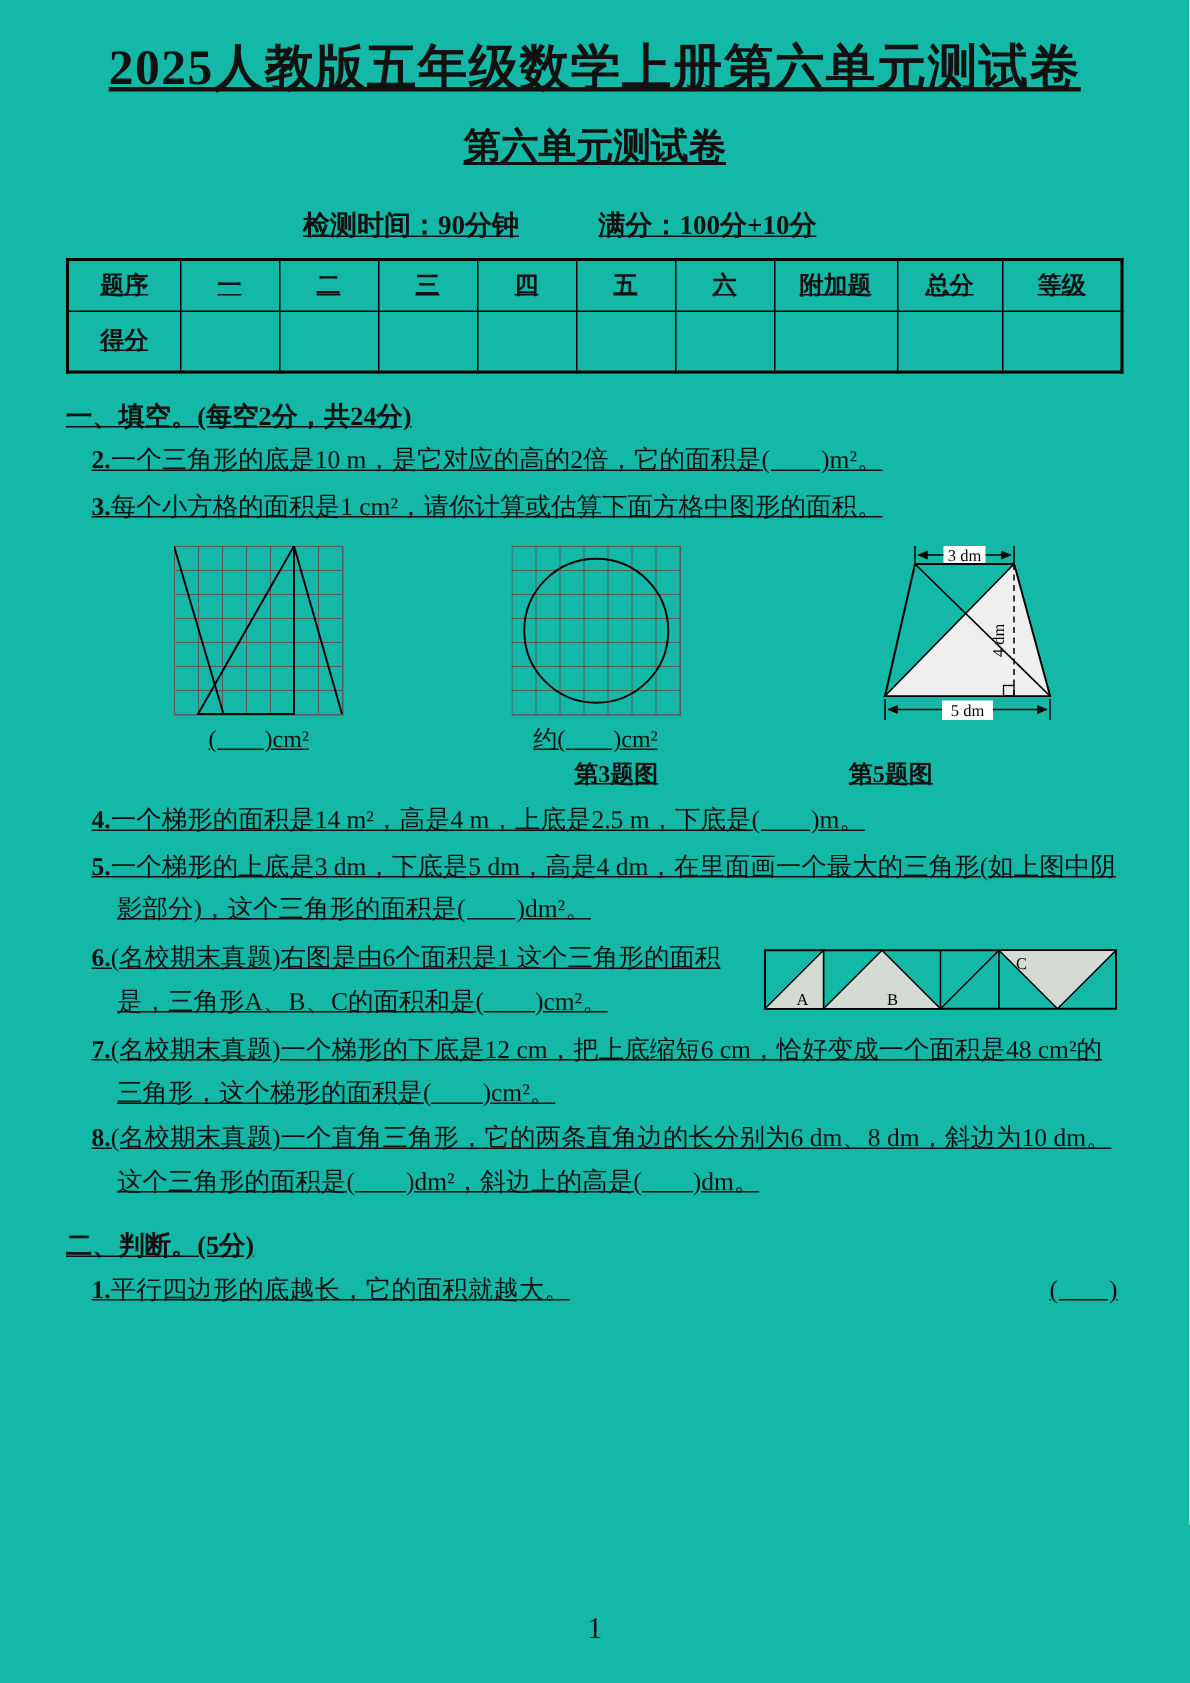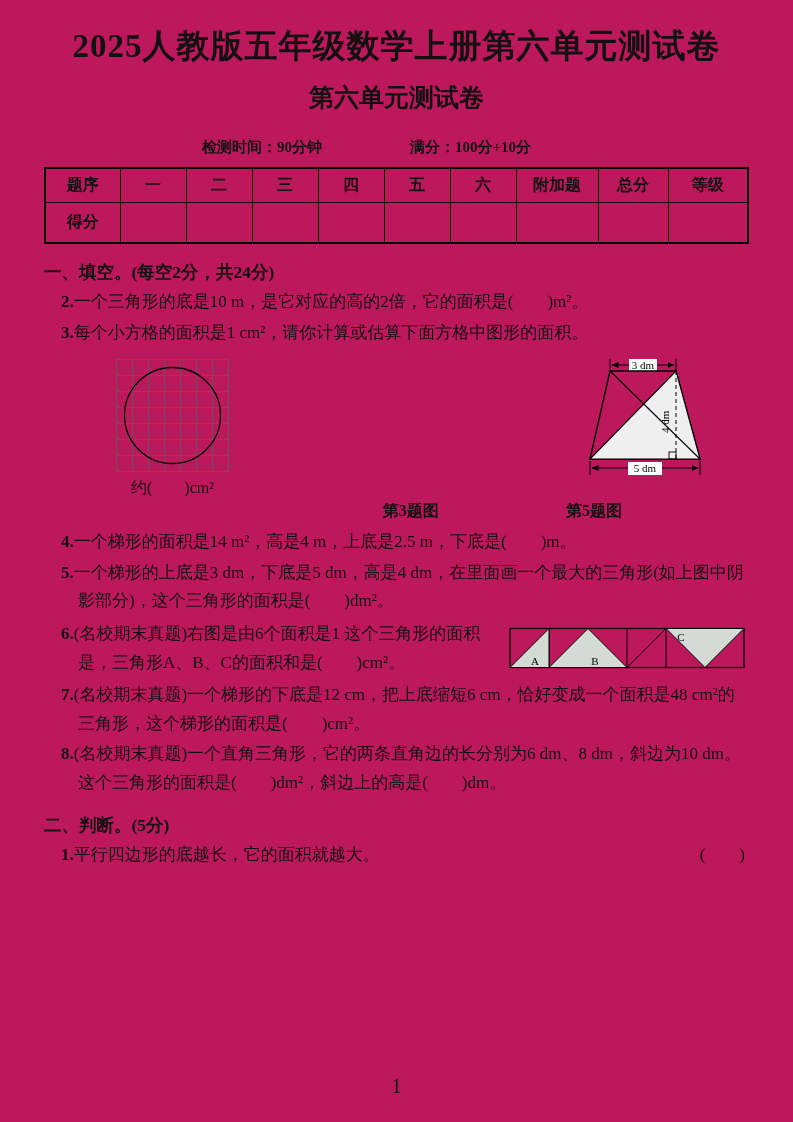--- a/index.html
+++ b/index.html
@@ -1,24 +1,24 @@
 <!DOCTYPE html>
 <html><head>
 <meta charset="utf-8">
 <style>
   html,body{margin:0;padding:0;background:#ffffff;}
   .page{
     width:793px;height:1122px;box-sizing:border-box;position:relative;
-    background:#be185d;color:#111;
+    background:#14b8a6;color:#111;
     font-family:"Liberation Serif","DejaVu Serif",serif;
-    padding:26px 44px 0 44px;overflow:hidden;
+    padding:26px 44px 0 44px;overflow:hidden;text-decoration:underline;
   }
   .title{font-size:33px;font-weight:900;text-align:center;letter-spacing:1px;line-height:1.25;}
   .subtitle{font-size:25px;font-weight:bold;text-align:center;margin-top:14px;}
-  .meta{display:flex;font-weight:bold;font-size:15px;margin:24px 0 10px 158px;gap:88px;}
+  .meta{display:flex;font-weight:bold;font-size:18px;margin:24px 0 10px 158px;gap:53px;}
   table.score{width:100%;border-collapse:collapse;border:2px solid #000;table-layout:fixed;margin-top:4px;}
   table.score td{border:1.4px solid #000;text-align:center;font-size:16px;font-weight:bold;height:33px;padding:0;}
   table.score tr.scorerow td{height:39px;margin-left:24px;}
   .sec-heading{font-weight:bold;font-size:17.5px;margin:16px 0 4px 0;}
   .q{font-size:17px;line-height:1.68;margin:2px 0;padding-left:34px;text-indent:-17px;}
   .qnum{font-weight:bold;}
   .figrow{display:flex;align-items:flex-start;justify-content:space-between;padding:10px 14px 0 72px;}
   .figcol{display:flex;flex-direction:column;align-items:center;}
   .figanswer{font-size:16px;margin-top:6px;}
   .caprow{display:flex;font-weight:bold;font-size:16px;margin:2px 0 6px 0;}
@@ -90,20 +90,31 @@
     </tr>
   </tbody>
     </table>
 
   <div class="sec-heading">一、填空。(每空2分，共24分)</div>
 
   <div class="q"><span class="qnum">2.</span><span>一个三角形的底是10 m，是它对应的高的2倍，它的面积是(　　)m²。</span></div>
   <div class="q"><span class="qnum">3.</span><span>每个小方格的面积是1 cm²，请你计算或估算下面方格中图形的面积。</span></div>
 
   <div class="figrow">
+    <div class="figcol">
+      <div class="gridfig">
+        <div class="gridbg"></div>
+        <svg width="113" height="113" viewBox="0 0 113 113">
+          <line x1="0" y1="0" x2="33" y2="112" stroke="#000" stroke-width="1.3"></line>
+          <polygon points="80,0 16,112 80,112" fill="none" stroke="#000" stroke-width="1.3"></polygon>
+          <line x1="80" y1="0" x2="112" y2="112" stroke="#000" stroke-width="1.3"></line>
+        </svg>
+      </div>
+      <div class="figanswer">(　　)cm²</div>
+    </div>
 
     <div class="figcol">
       <div class="gridfig">
         <div class="gridbg"></div>
         <svg width="113" height="113" viewBox="0 0 113 113">
           <circle cx="56.5" cy="56.5" r="48" fill="none" stroke="#000" stroke-width="1.3"></circle>
         </svg>
       </div>
       <div class="figanswer">约(　　)cm²</div>
     </div>

